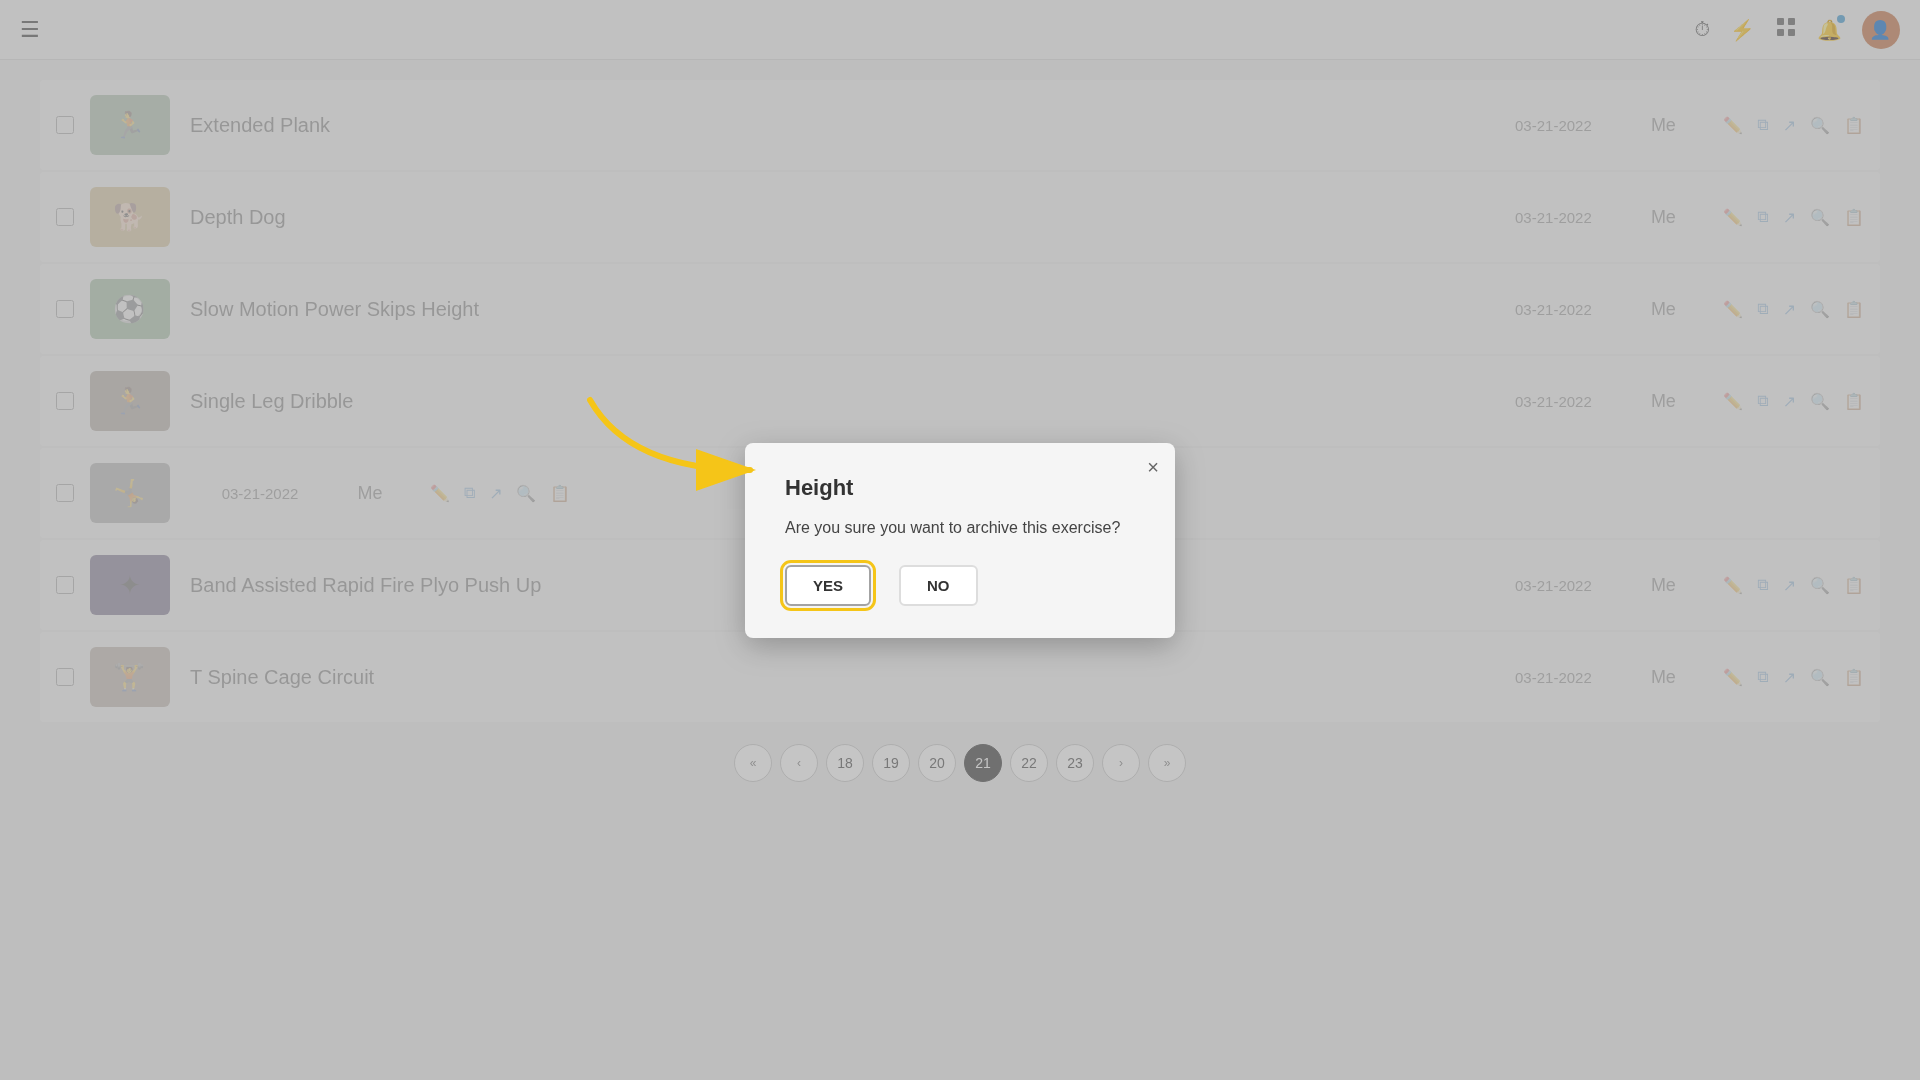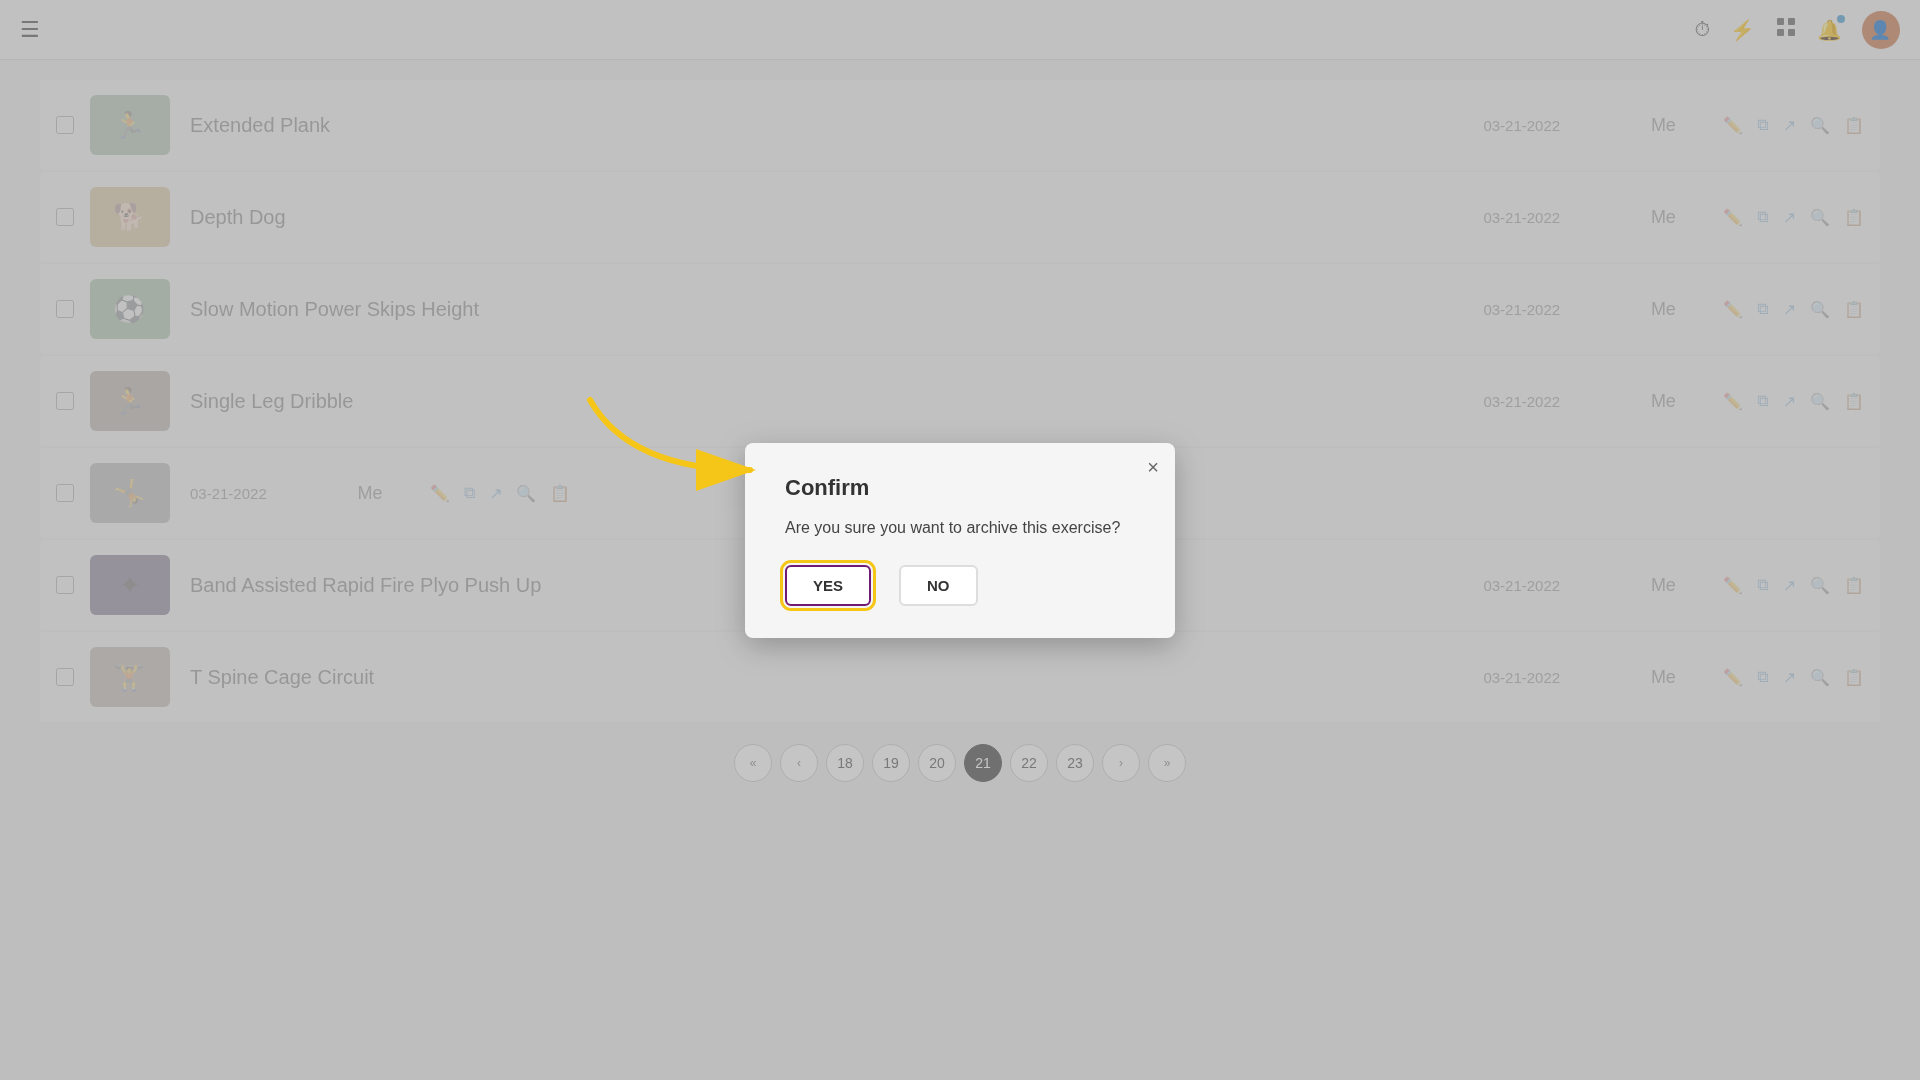--- a/index.html
+++ b/index.html
@@ -91,20 +91,21 @@
     .exercise-name {
       flex: 1;
       font-size: 20px;
       color: #333;
       font-weight: 400;
     }
     .exercise-date {
       width: 140px;
       color: #555;
       font-size: 15px;
+      text-align: center;
     }
     .exercise-owner {
       width: 80px;
       color: #555;
       font-size: 18px;
       text-align: center;
     }
     .row-actions {
       display: flex;
       gap: 14px;
@@ -185,21 +186,21 @@
       margin-bottom: 28px;
     }
     .modal-buttons {
       display: flex;
       gap: 12px;
       align-items: center;
     }
     .btn-yes {
       padding: 10px 26px;
       background: white;
-      border: 2px solid #701a75;
+      border: 2px solid #a3a3a3;
       border-radius: 6px;
       font-size: 15px;
       font-weight: 600;
       cursor: pointer;
       color: #333;
       outline: 3px solid #f5c518;
       outline-offset: 2px;
     }
     .btn-no {
       padding: 10px 26px;
@@ -372,21 +373,21 @@
       <div class="page-btn">22</div>
       <div class="page-btn">23</div>
       <div class="page-btn nav-arrow">›</div>
       <div class="page-btn nav-arrow">»</div>
     </div>
 </div>
 
 <div class="modal-overlay">
   <div class="confirm-modal">
     <button class="modal-close">×</button>
-    <div class="modal-title">Confirm</div>
+    <div class="modal-title">Height</div>
     <div class="modal-message">Are you sure you want to archive this exercise?</div>
     <div class="modal-buttons">
       <button class="btn-yes">YES</button>
       <button class="btn-no">NO</button>
     </div>
   </div>
 </div>
 
 <svg class="arrow-svg" width="300" height="200" style="left: 530px; top: 390px;">
   <defs>

